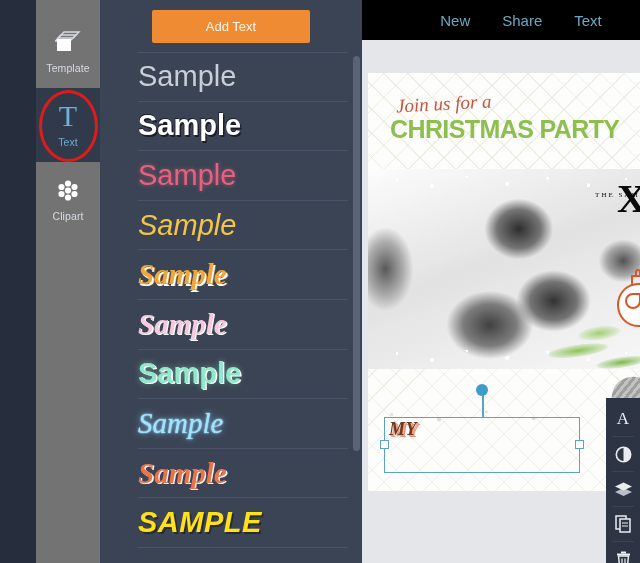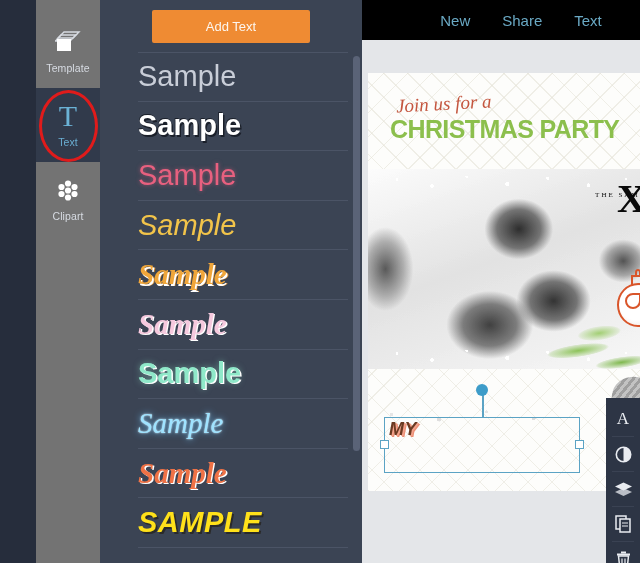--- a/index.html
+++ b/index.html
@@ -169,21 +169,21 @@
       radial-gradient(circle 3px at 56% 58%, #dcdcdc 60%, transparent 62%);
   }
 
   
   .textbox {
     position: absolute; left: 16px; top: 344px; width: 196px; height: 56px;
     border: 1.6px solid #5ba3c4;
   }
   .textbox-label {
     position: absolute; left: 4px; top: 2px; width: 100%;
-    font-family: Liberation Sans, sans-serif; font-weight: bold; font-style: italic;
+    font-family: Liberation Serif, serif; font-weight: bold; font-style: italic;
     line-height: 1.02; color: #6b3a22; letter-spacing: .6px;
   }
   .tb-l1 { font-size: 18px; display: block; text-shadow: 1.4px 1.4px 0 #f4a28b, 2.4px 2.4px 0 #eb8f74; }
   .tb-l2 { font-size: 21px; display: block; text-shadow: 1.4px 1.4px 0 #f4a28b, 2.4px 2.4px 0 #eb8f74; }
   .handle {
     position: absolute; width: 9px; height: 9px; background: #fff;
     border: 1.4px solid #5ba3c4;
   }
   .h-left { left: -5px; top: 50%; margin-top: -5px; }
   .h-right { right: -5px; top: 50%; margin-top: -5px; }

